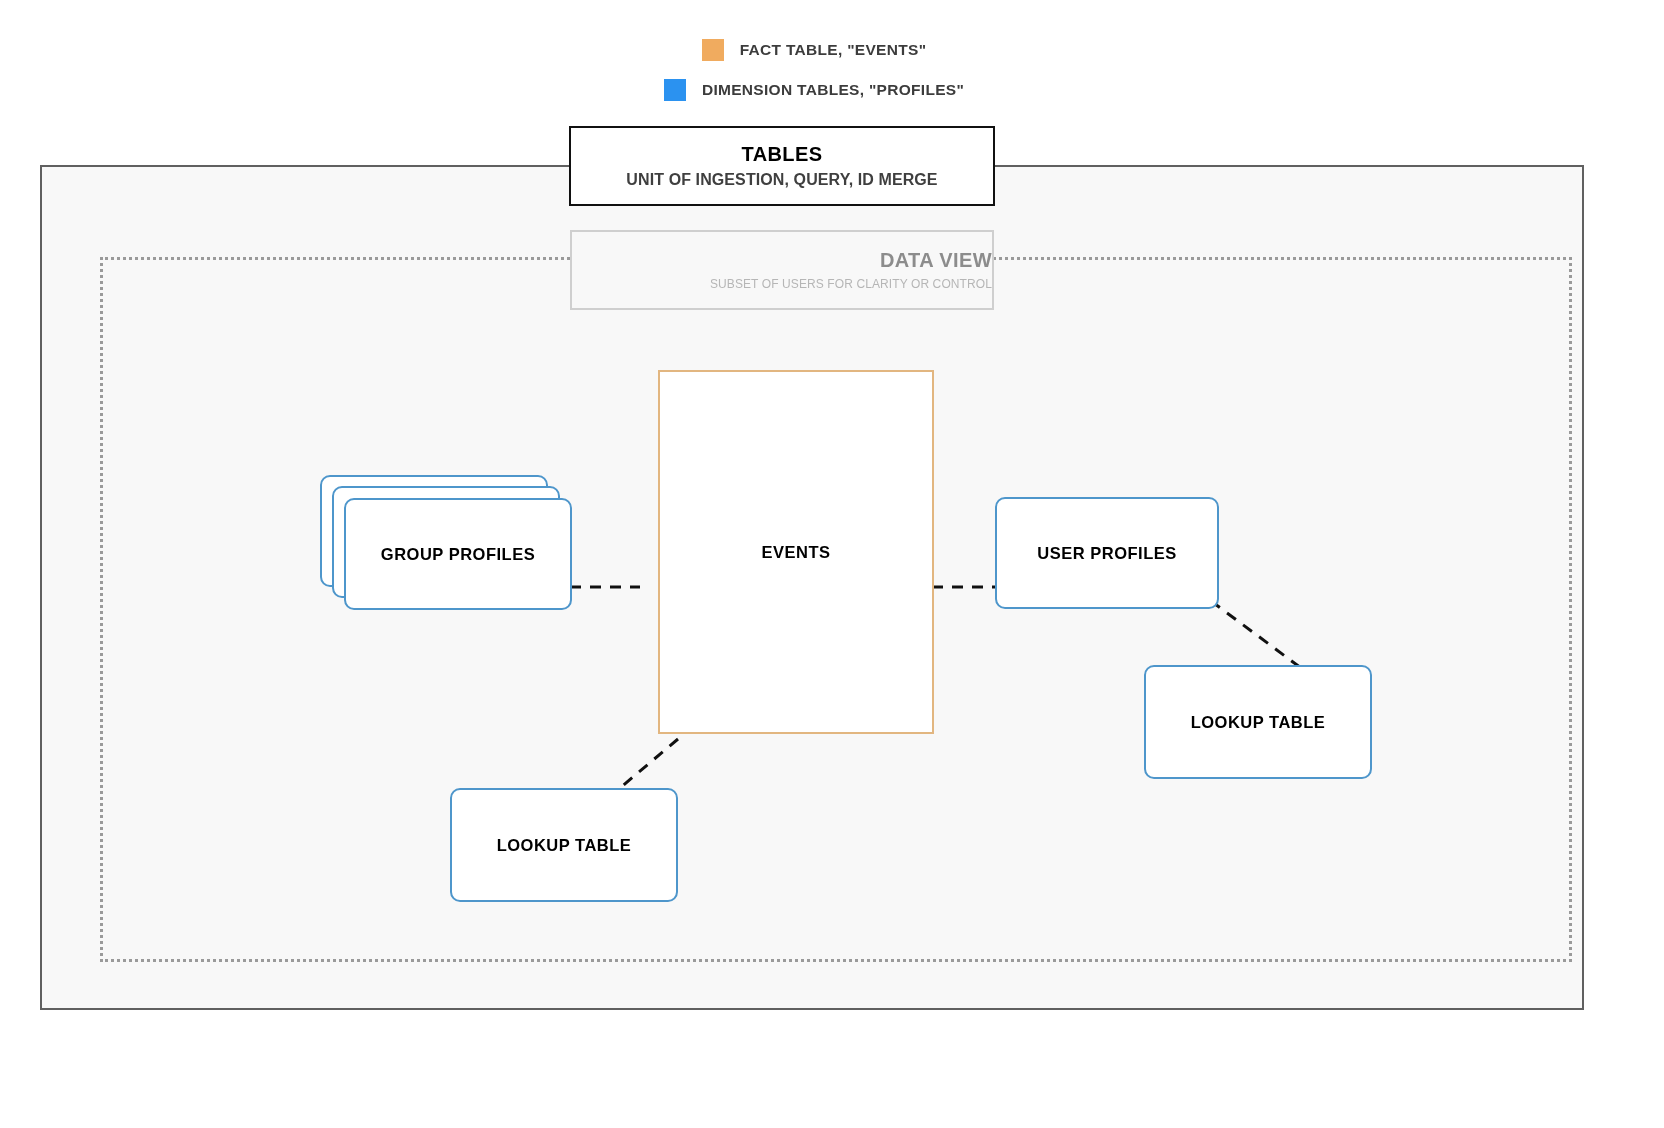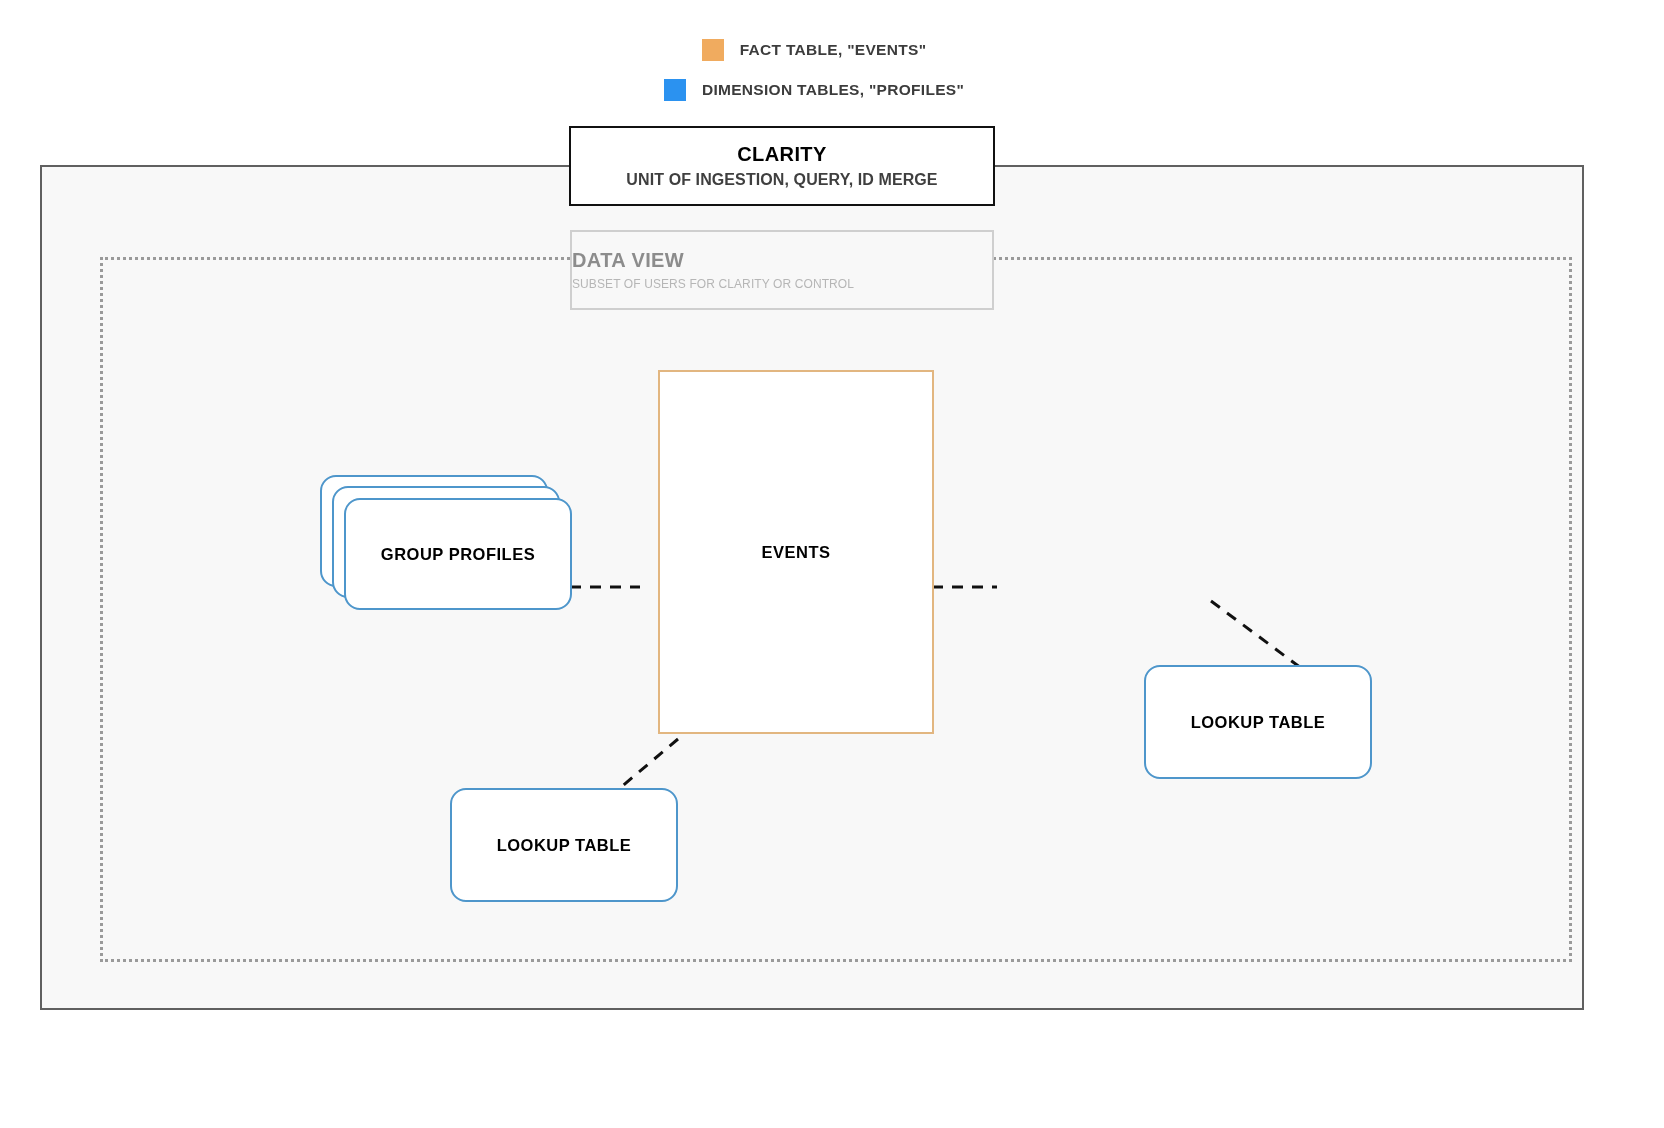--- a/index.html
+++ b/index.html
@@ -107,21 +107,21 @@
     position: absolute;
     left: 570px;
     top: 230px;
     width: 424px;
     height: 80px;
     background: #f8f8f8;
     border: 2px solid #cfcfcf;
     box-sizing: border-box;
     display: flex;
     flex-direction: column;
-    align-items: flex-start;
+    align-items: flex-end;
     justify-content: center;
   }
   .dataview-title {
     font-size: 20px;
     font-weight: bold;
     color: #8c8c8c;
     letter-spacing: 0.4px;
     margin-bottom: 5px;
   }
   .dataview-sub {
@@ -149,21 +149,21 @@
     font-weight: bold;
     color: #000000;
     letter-spacing: 0.5px;
     white-space: nowrap;
   }
 
   .profile-card {
     position: absolute;
     background: #ffffff;
     border: 2.5px solid #4e96cb;
-    border-radius: 16px;
+    border-radius: 10px;
     box-sizing: border-box;
     display: flex;
     align-items: center;
     justify-content: center;
   }
 
   
   .group-stack {
     position: absolute;
     left: 320px;
@@ -219,41 +219,44 @@
   <div class="inner-region"></div>
 
   <svg class="connectors" viewBox="0 0 1664 1128" xmlns="http://www.w3.org/2000/svg">
     <line x1="570" y1="587" x2="640" y2="587" stroke="#111111" stroke-width="3" stroke-dasharray="11 9"></line>
     <line x1="912" y1="587" x2="997" y2="587" stroke="#111111" stroke-width="3" stroke-dasharray="11 9"></line>
     <line x1="1211" y1="601" x2="1344" y2="700" stroke="#111111" stroke-width="3" stroke-dasharray="11 9"></line>
     <line x1="678" y1="739" x2="620" y2="788" stroke="#111111" stroke-width="3" stroke-dasharray="11 9"></line>
   </svg>
 
   <div class="project-card">
-    <div class="project-title">CLARITY</div>
+    <div class="project-title">TABLES</div>
     <div class="project-sub">UNIT OF INGESTION, QUERY, ID MERGE</div>
   </div>
 
   <div class="dataview-card">
     <div class="dataview-title">DATA VIEW</div>
     <div class="dataview-sub">SUBSET OF USERS FOR CLARITY OR CONTROL</div>
   </div>
 
   <div class="events-box">
     <span class="entity-label">EVENTS</span>
   </div>
 
   <div class="group-stack">
     <div class="profile-card stack-back-1"></div>
     <div class="profile-card stack-back-2"></div>
     <div class="profile-card stack-front">
       <span class="entity-label">GROUP PROFILES</span>
     </div>
   </div>
 
+  <div class="profile-card user-profiles-box">
+    <span class="entity-label">USER PROFILES</span>
+  </div>
 
   <div class="profile-card lookup-right-box">
     <span class="entity-label">LOOKUP TABLE</span>
   </div>
 
   <div class="profile-card lookup-bottom-box">
     <span class="entity-label">LOOKUP TABLE</span>
   </div>
 
 </div>

